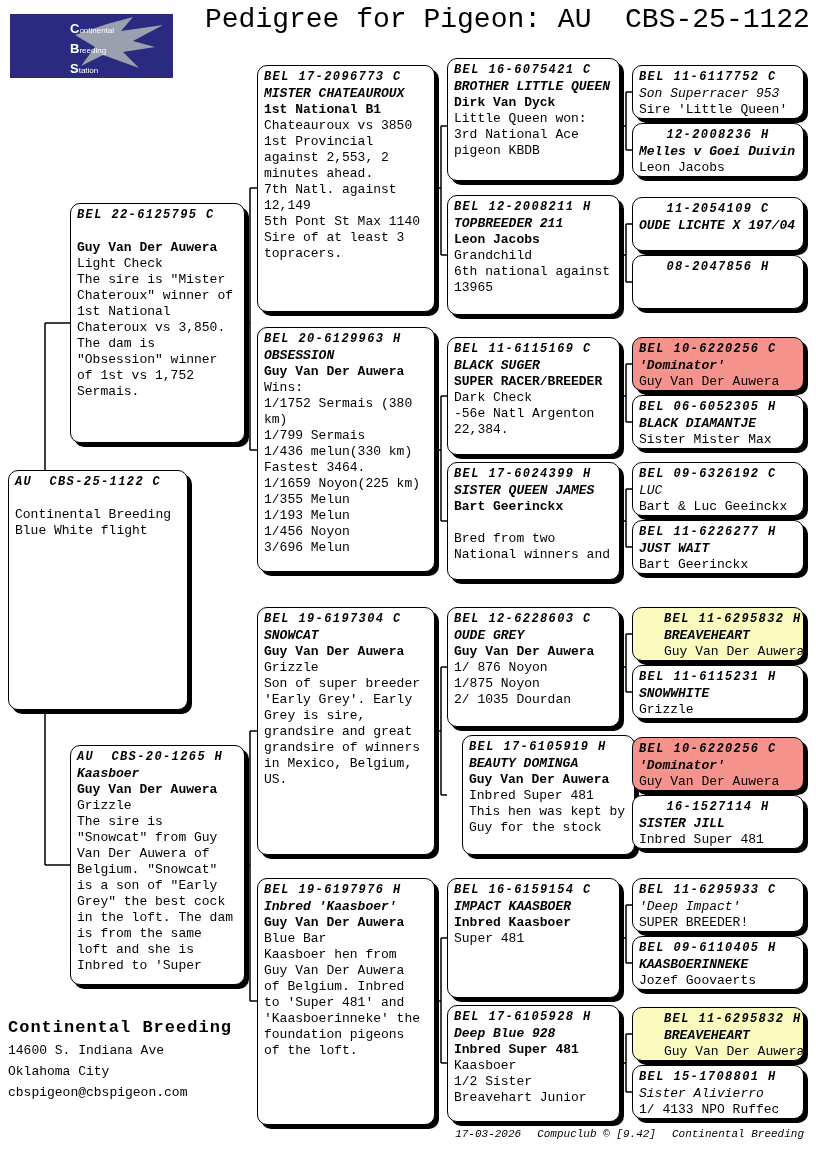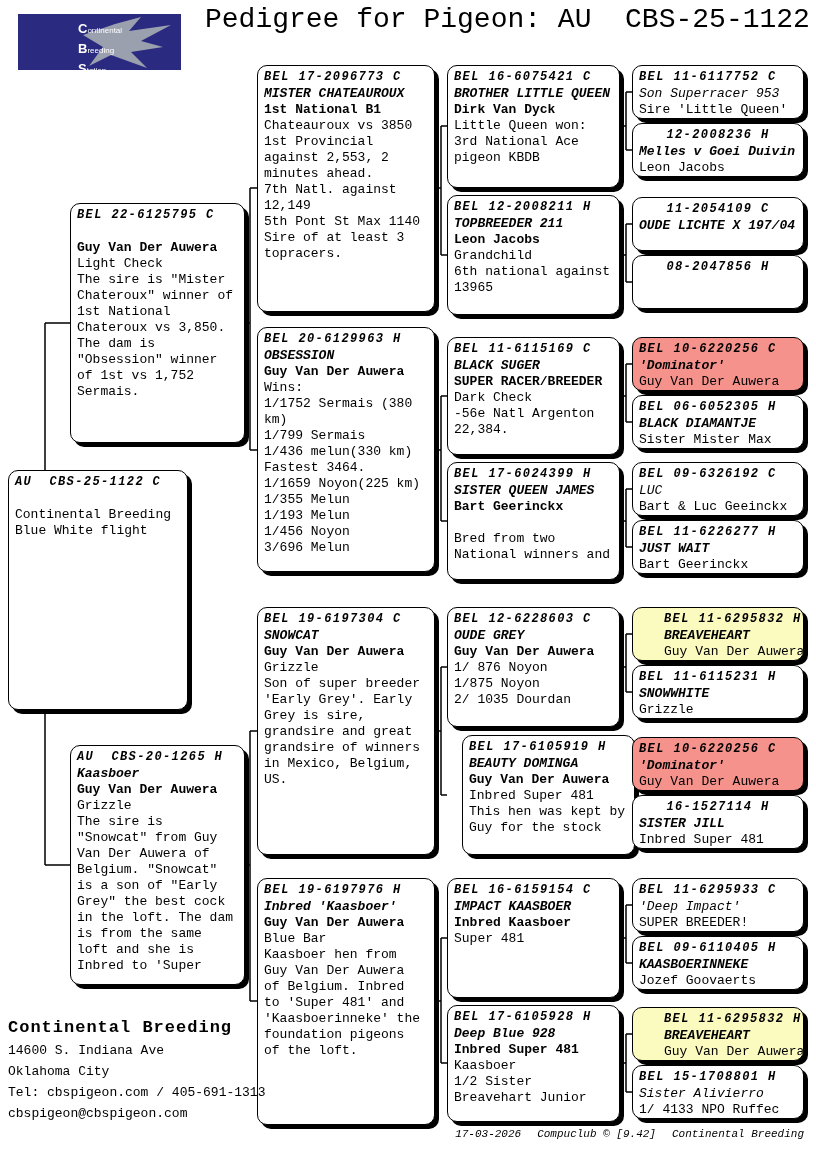--- a/index.html
+++ b/index.html
@@ -1,20 +1,20 @@
 <!DOCTYPE html>
 <html style="--pink: #F5928C; --yellow: #FBFBC0; --navy: #2A2A80;"><head>
 <meta charset="utf-8">
 <style>
   html,body{margin:0;padding:0;background:#fff;}
   .page{position:relative;width:816px;height:1172px;background:#fff;overflow:hidden;
         font-family:"Liberation Mono",monospace;color:#000;}
   .title{position:absolute;left:205px;top:4px;font-family:Liberation Mono, monospace;
          font-size:28px;white-space:pre;}
-  .logo{position:absolute;left:10px;top:14px;width:163px;height:56px;background:var(--navy,#2A2A80);margin-left:8px;}
+  .logo{position:absolute;left:10px;top:14px;width:163px;height:64px;background:var(--navy,#2A2A80);}
   .logo-bird{position:absolute;right:2px;top:2px;}
   .logo-text{position:absolute;left:60px;top:5px;color:#fff;font-family:"Liberation Sans",sans-serif;line-height:17px;}
   .logo-text .big{font-size:13px;font-weight:bold;}
   .logo-text .small{font-size:8px;}
   .connectors{position:absolute;left:0;top:0;}
   .pbox{position:absolute;background:#fff;border:1.6px solid #000;border-radius:10px;
         box-shadow:4px 4px 0 #000;padding:3px 6px;font-size:13px;line-height:16px;
         overflow:hidden;box-sizing:border-box;white-space:pre;}
   .pbox .ring{font-weight:bold;font-size:12px;letter-spacing:1.4px;line-height:17px;font-style:italic;}
   .pbox .ring.center{text-align:center;}
@@ -69,21 +69,21 @@
   <div class="pbox" style="left:8px;top:470px;width:180px;height:240px"><div class="ring">AU  CBS-25-1122 C</div><div class="line n">&nbsp;</div><div class="line n">Continental Breeding</div><div class="line n">Blue White flight</div></div>
 
   <div class="pbox" style="left:70px;top:203px;width:175px;height:240px"><div class="ring">BEL 22-6125795 C</div><div class="line n">&nbsp;</div><div class="line b">Guy Van Der Auwera</div><div class="line n">Light Check</div><div class="line n">The sire is "Mister</div><div class="line n">Chateroux" winner of</div><div class="line n">1st National</div><div class="line n">Chateroux vs 3,850.</div><div class="line n">The dam is</div><div class="line n">"Obsession" winner</div><div class="line n">of 1st vs 1,752</div><div class="line n">Sermais.</div></div>
   <div class="pbox" style="left:70px;top:745px;width:175px;height:240px"><div class="ring">AU  CBS-20-1265 H</div><div class="line bi">Kaasboer</div><div class="line b">Guy Van Der Auwera</div><div class="line n">Grizzle</div><div class="line n">The sire is</div><div class="line n">"Snowcat" from Guy</div><div class="line n">Van Der Auwera of</div><div class="line n">Belgium. "Snowcat"</div><div class="line n">is a son of "Early</div><div class="line n">Grey" the best cock</div><div class="line n">in the loft. The dam</div><div class="line n">is from the same</div><div class="line n">loft and she is</div><div class="line n">Inbred to 'Super</div></div>
 
   <div class="pbox" style="left:257px;top:65px;width:178px;height:247px"><div class="ring">BEL 17-2096773 C</div><div class="line bi">MISTER CHATEAUROUX</div><div class="line b">1st National B1</div><div class="line n">Chateauroux vs 3850</div><div class="line n">1st Provincial</div><div class="line n">against 2,553, 2</div><div class="line n">minutes ahead.</div><div class="line n">7th Natl. against</div><div class="line n">12,149</div><div class="line n">5th Pont St Max 1140</div><div class="line n">Sire of at least 3</div><div class="line n">topracers.</div></div>
   <div class="pbox" style="left:257px;top:327px;width:178px;height:245px"><div class="ring">BEL 20-6129963 H</div><div class="line bi">OBSESSION</div><div class="line b">Guy Van Der Auwera</div><div class="line n">Wins:</div><div class="line n">1/1752 Sermais (380</div><div class="line n">km)</div><div class="line n">1/799 Sermais</div><div class="line n">1/436 melun(330 km)</div><div class="line n">Fastest 3464.</div><div class="line n">1/1659 Noyon(225 km)</div><div class="line n">1/355 Melun</div><div class="line n">1/193 Melun</div><div class="line n">1/456 Noyon</div><div class="line n">3/696 Melun</div></div>
   <div class="pbox" style="left:257px;top:607px;width:178px;height:248px"><div class="ring">BEL 19-6197304 C</div><div class="line bi">SNOWCAT</div><div class="line b">Guy Van Der Auwera</div><div class="line n">Grizzle</div><div class="line n">Son of super breeder</div><div class="line n">'Early Grey'. Early</div><div class="line n">Grey is sire,</div><div class="line n">grandsire and great</div><div class="line n">grandsire of winners</div><div class="line n">in Mexico, Belgium,</div><div class="line n">US.</div></div>
   <div class="pbox" style="left:257px;top:878px;width:178px;height:247px"><div class="ring">BEL 19-6197976 H</div><div class="line bi">Inbred 'Kaasboer'</div><div class="line b">Guy Van Der Auwera</div><div class="line n">Blue Bar</div><div class="line n">Kaasboer hen from</div><div class="line n">Guy Van Der Auwera</div><div class="line n">of Belgium. Inbred</div><div class="line n">to 'Super 481' and</div><div class="line n">'Kaasboerinneke' the</div><div class="line n">foundation pigeons</div><div class="line n">of the loft.</div></div>
 
-  <div class="pbox" style="left:447px;top:65px;width:173px;height:123px"><div class="ring">BEL 16-6075421 C</div><div class="line bi">BROTHER LITTLE QUEEN</div><div class="line b">Dirk Van Dyck</div><div class="line n">Little Queen won:</div><div class="line n">3rd National Ace</div><div class="line n">pigeon KBDB</div></div>
+  <div class="pbox" style="left:447px;top:58px;width:173px;height:123px"><div class="ring">BEL 16-6075421 C</div><div class="line bi">BROTHER LITTLE QUEEN</div><div class="line b">Dirk Van Dyck</div><div class="line n">Little Queen won:</div><div class="line n">3rd National Ace</div><div class="line n">pigeon KBDB</div></div>
   <div class="pbox" style="left:447px;top:195px;width:173px;height:120px"><div class="ring">BEL 12-2008211 H</div><div class="line bi">TOPBREEDER 211</div><div class="line b">Leon Jacobs</div><div class="line n">Grandchild</div><div class="line n">6th national against</div><div class="line n">13965</div></div>
   <div class="pbox" style="left:447px;top:337px;width:173px;height:118px"><div class="ring">BEL 11-6115169 C</div><div class="line bi">BLACK SUGER</div><div class="line b">SUPER RACER/BREEDER</div><div class="line n">Dark Check</div><div class="line n">-56e Natl Argenton</div><div class="line n">22,384.</div></div>
   <div class="pbox" style="left:447px;top:462px;width:173px;height:118px"><div class="ring">BEL 17-6024399 H</div><div class="line bi">SISTER QUEEN JAMES</div><div class="line b">Bart Geerinckx</div><div class="line n">&nbsp;</div><div class="line n">Bred from two</div><div class="line n">National winners and</div></div>
   <div class="pbox" style="left:447px;top:607px;width:173px;height:120px"><div class="ring">BEL 12-6228603 C</div><div class="line bi">OUDE GREY</div><div class="line b">Guy Van Der Auwera</div><div class="line n">1/ 876 Noyon</div><div class="line n">1/875 Noyon</div><div class="line n">2/ 1035 Dourdan</div></div>
   <div class="pbox" style="left:462px;top:735px;width:173px;height:120px"><div class="ring">BEL 17-6105919 H</div><div class="line bi">BEAUTY DOMINGA</div><div class="line b">Guy Van Der Auwera</div><div class="line n">Inbred Super 481</div><div class="line n">This hen was kept by</div><div class="line n">Guy for the stock</div></div>
   <div class="pbox" style="left:447px;top:878px;width:173px;height:120px"><div class="ring">BEL 16-6159154 C</div><div class="line bi">IMPACT KAASBOER</div><div class="line b">Inbred Kaasboer</div><div class="line n">Super 481</div></div>
   <div class="pbox" style="left:447px;top:1005px;width:173px;height:117px"><div class="ring">BEL 17-6105928 H</div><div class="line bi">Deep Blue 928</div><div class="line b">Inbred Super 481</div><div class="line n">Kaasboer</div><div class="line n">1/2 Sister</div><div class="line n">Breavehart Junior</div></div>
 
   <div class="pbox" style="left:632px;top:65px;width:172px;height:54px"><div class="ring">BEL 11-6117752 C</div><div class="line i">Son Superracer 953</div><div class="line n">Sire 'Little Queen'</div></div>
   <div class="pbox" style="left:632px;top:123px;width:172px;height:54px"><div class="ring center">12-2008236 H</div><div class="line bi">Melles v Goei Duivin</div><div class="line n">Leon Jacobs</div></div>
@@ -99,19 +99,18 @@
   <div class="pbox" style="left:632px;top:795px;width:172px;height:54px"><div class="ring center">16-1527114 H</div><div class="line bi">SISTER JILL</div><div class="line n">Inbred Super 481</div></div>
   <div class="pbox" style="left:632px;top:878px;width:172px;height:54px"><div class="ring">BEL 11-6295933 C</div><div class="line i">'Deep Impact'</div><div class="line n">SUPER BREEDER!</div></div>
   <div class="pbox" style="left:632px;top:936px;width:172px;height:54px"><div class="ring">BEL 09-6110405 H</div><div class="line bi">KAASBOERINNEKE</div><div class="line n">Jozef Goovaerts</div></div>
   <div class="pbox yellow" style="left:632px;top:1007px;width:172px;height:54px"><div class="ring">BEL 11-6295832 H</div><div class="line bi">BREAVEHEART</div><div class="line n">Guy Van Der Auwera</div></div>
   <div class="pbox" style="left:632px;top:1065px;width:172px;height:54px"><div class="ring">BEL 15-1708801 H</div><div class="line i">Sister Alivierro</div><div class="line n">1/ 4133 NPO Ruffec</div></div>
 
   <div class="contact">
     <div class="cname">Continental Breeding</div>
     <div>14600 S. Indiana Ave</div>
     <div>Oklahoma City</div>
-    <div>Tel: cbspigeon.com / 405-691-1313</div>
     <div>cbspigeon@cbspigeon.com</div>
   </div>
 
   <div class="print-footer"><span>17-03-2026</span><span>Compuclub © [9.42]</span><span>Continental Breeding</span></div>
 
 </div>
 
 </body></html>

